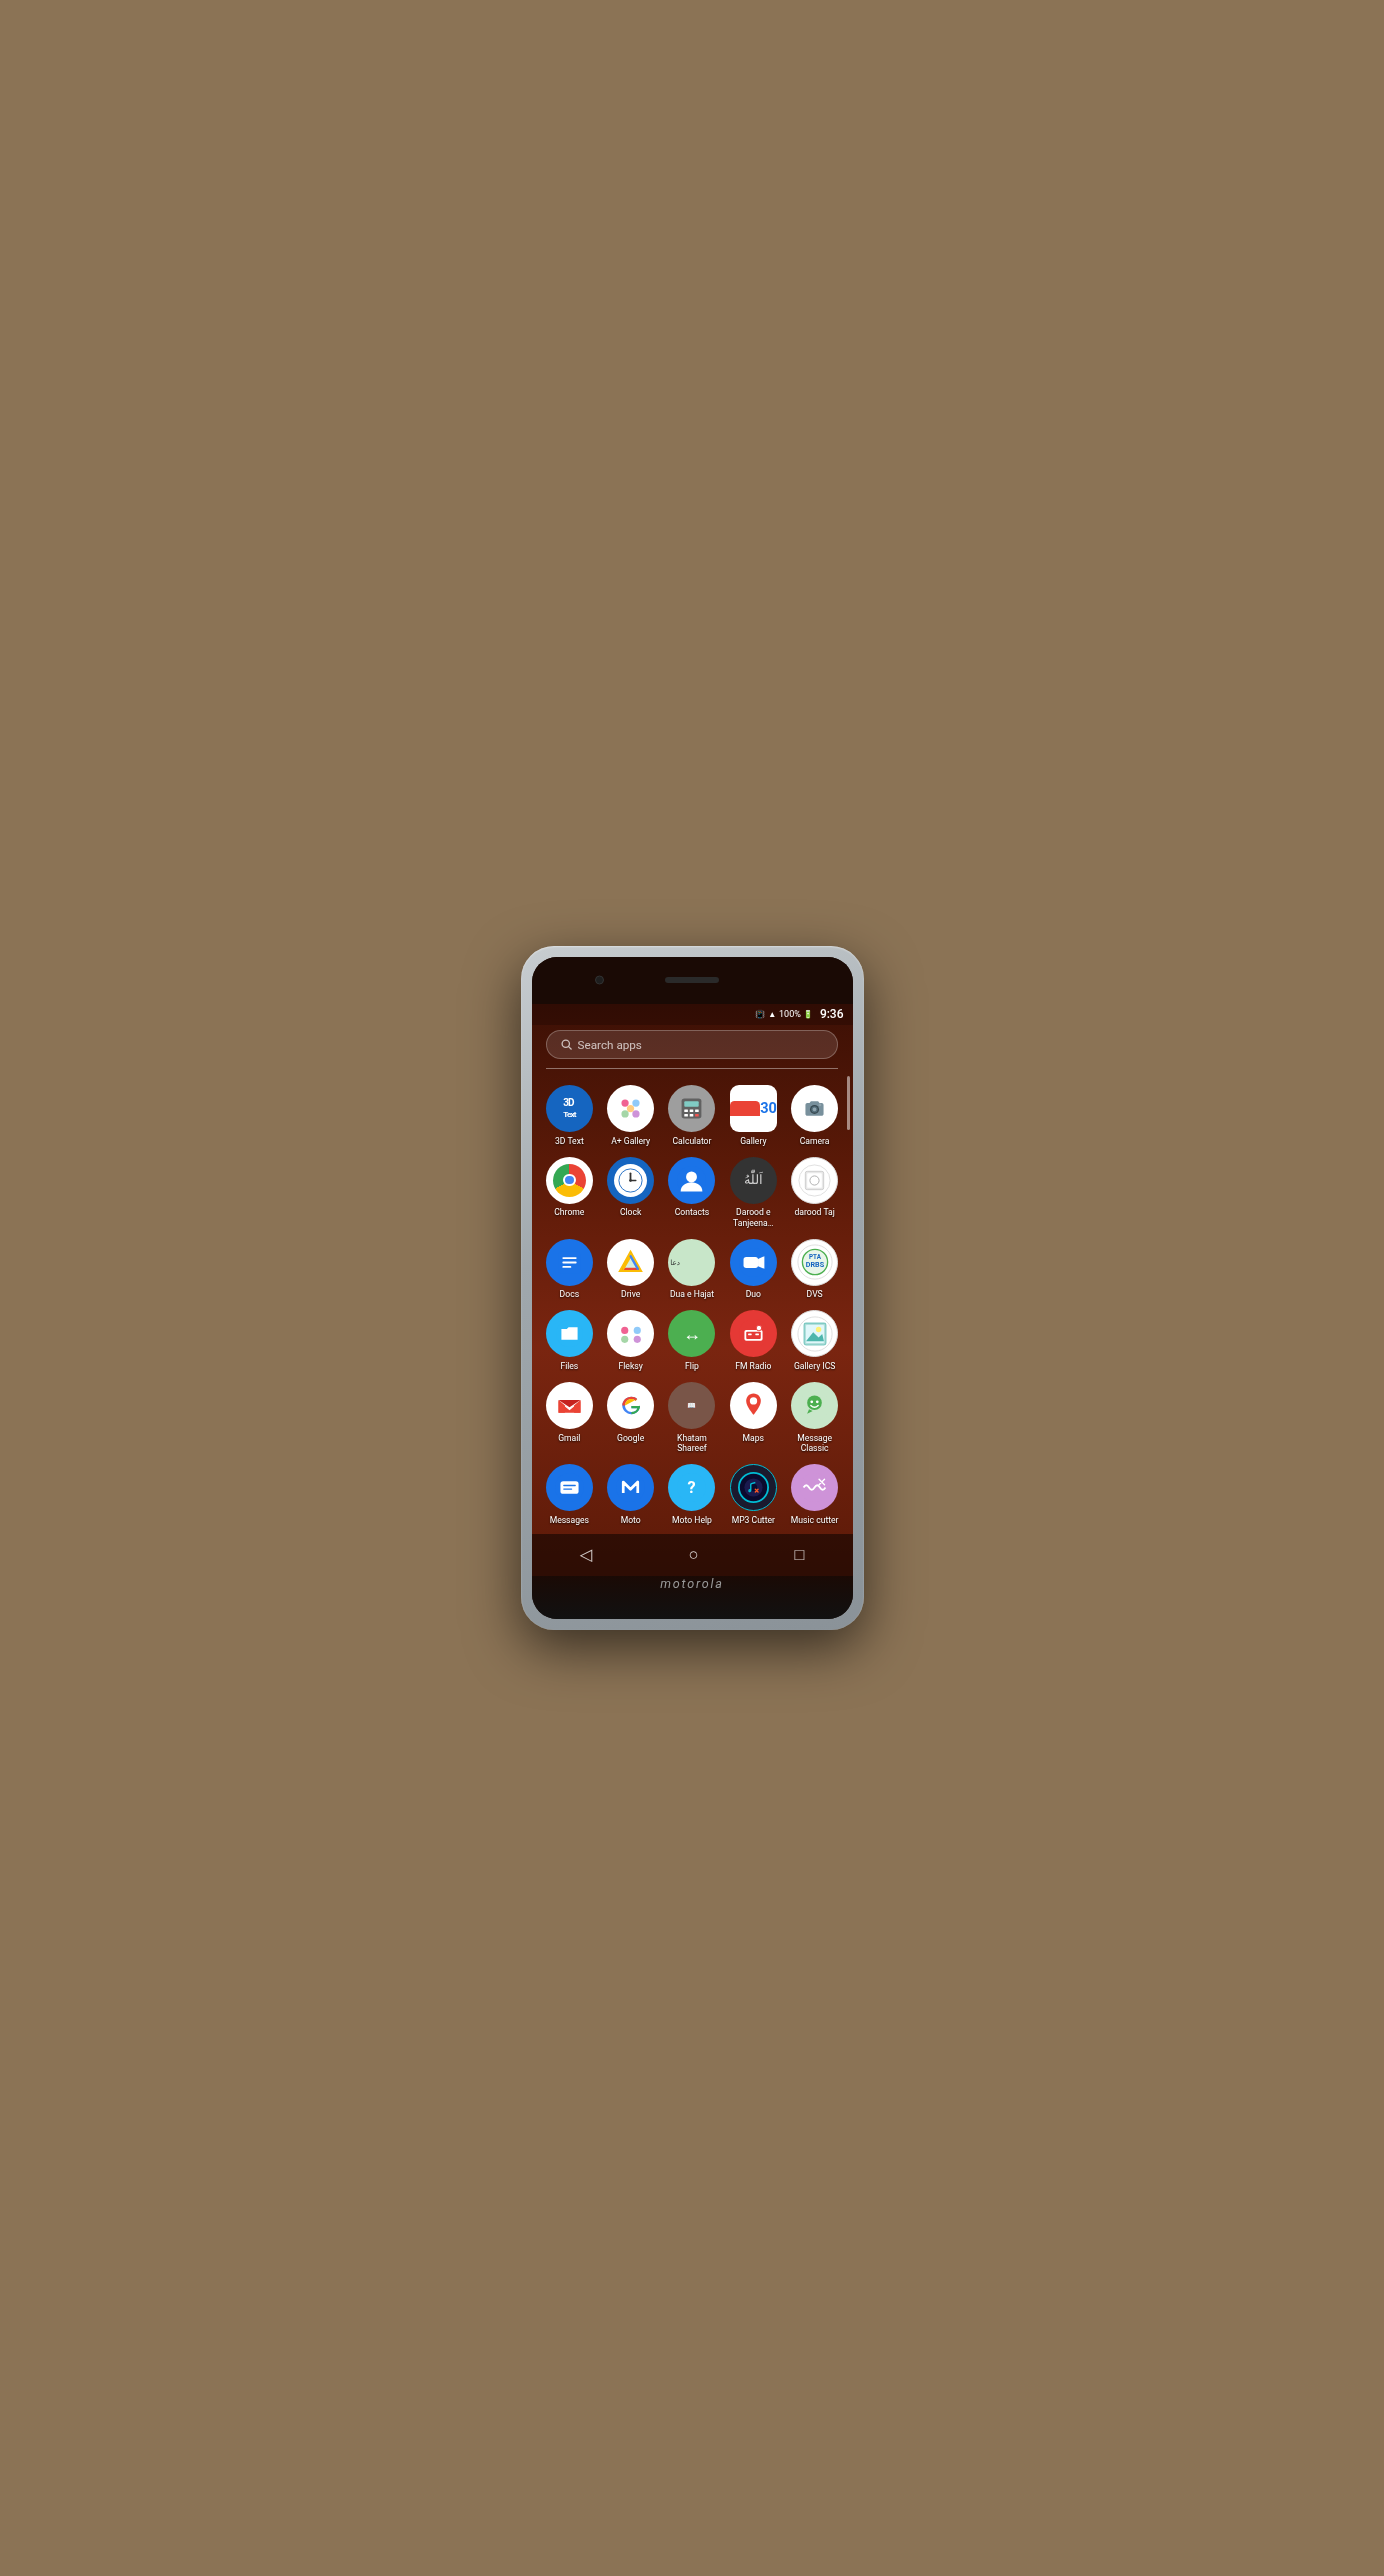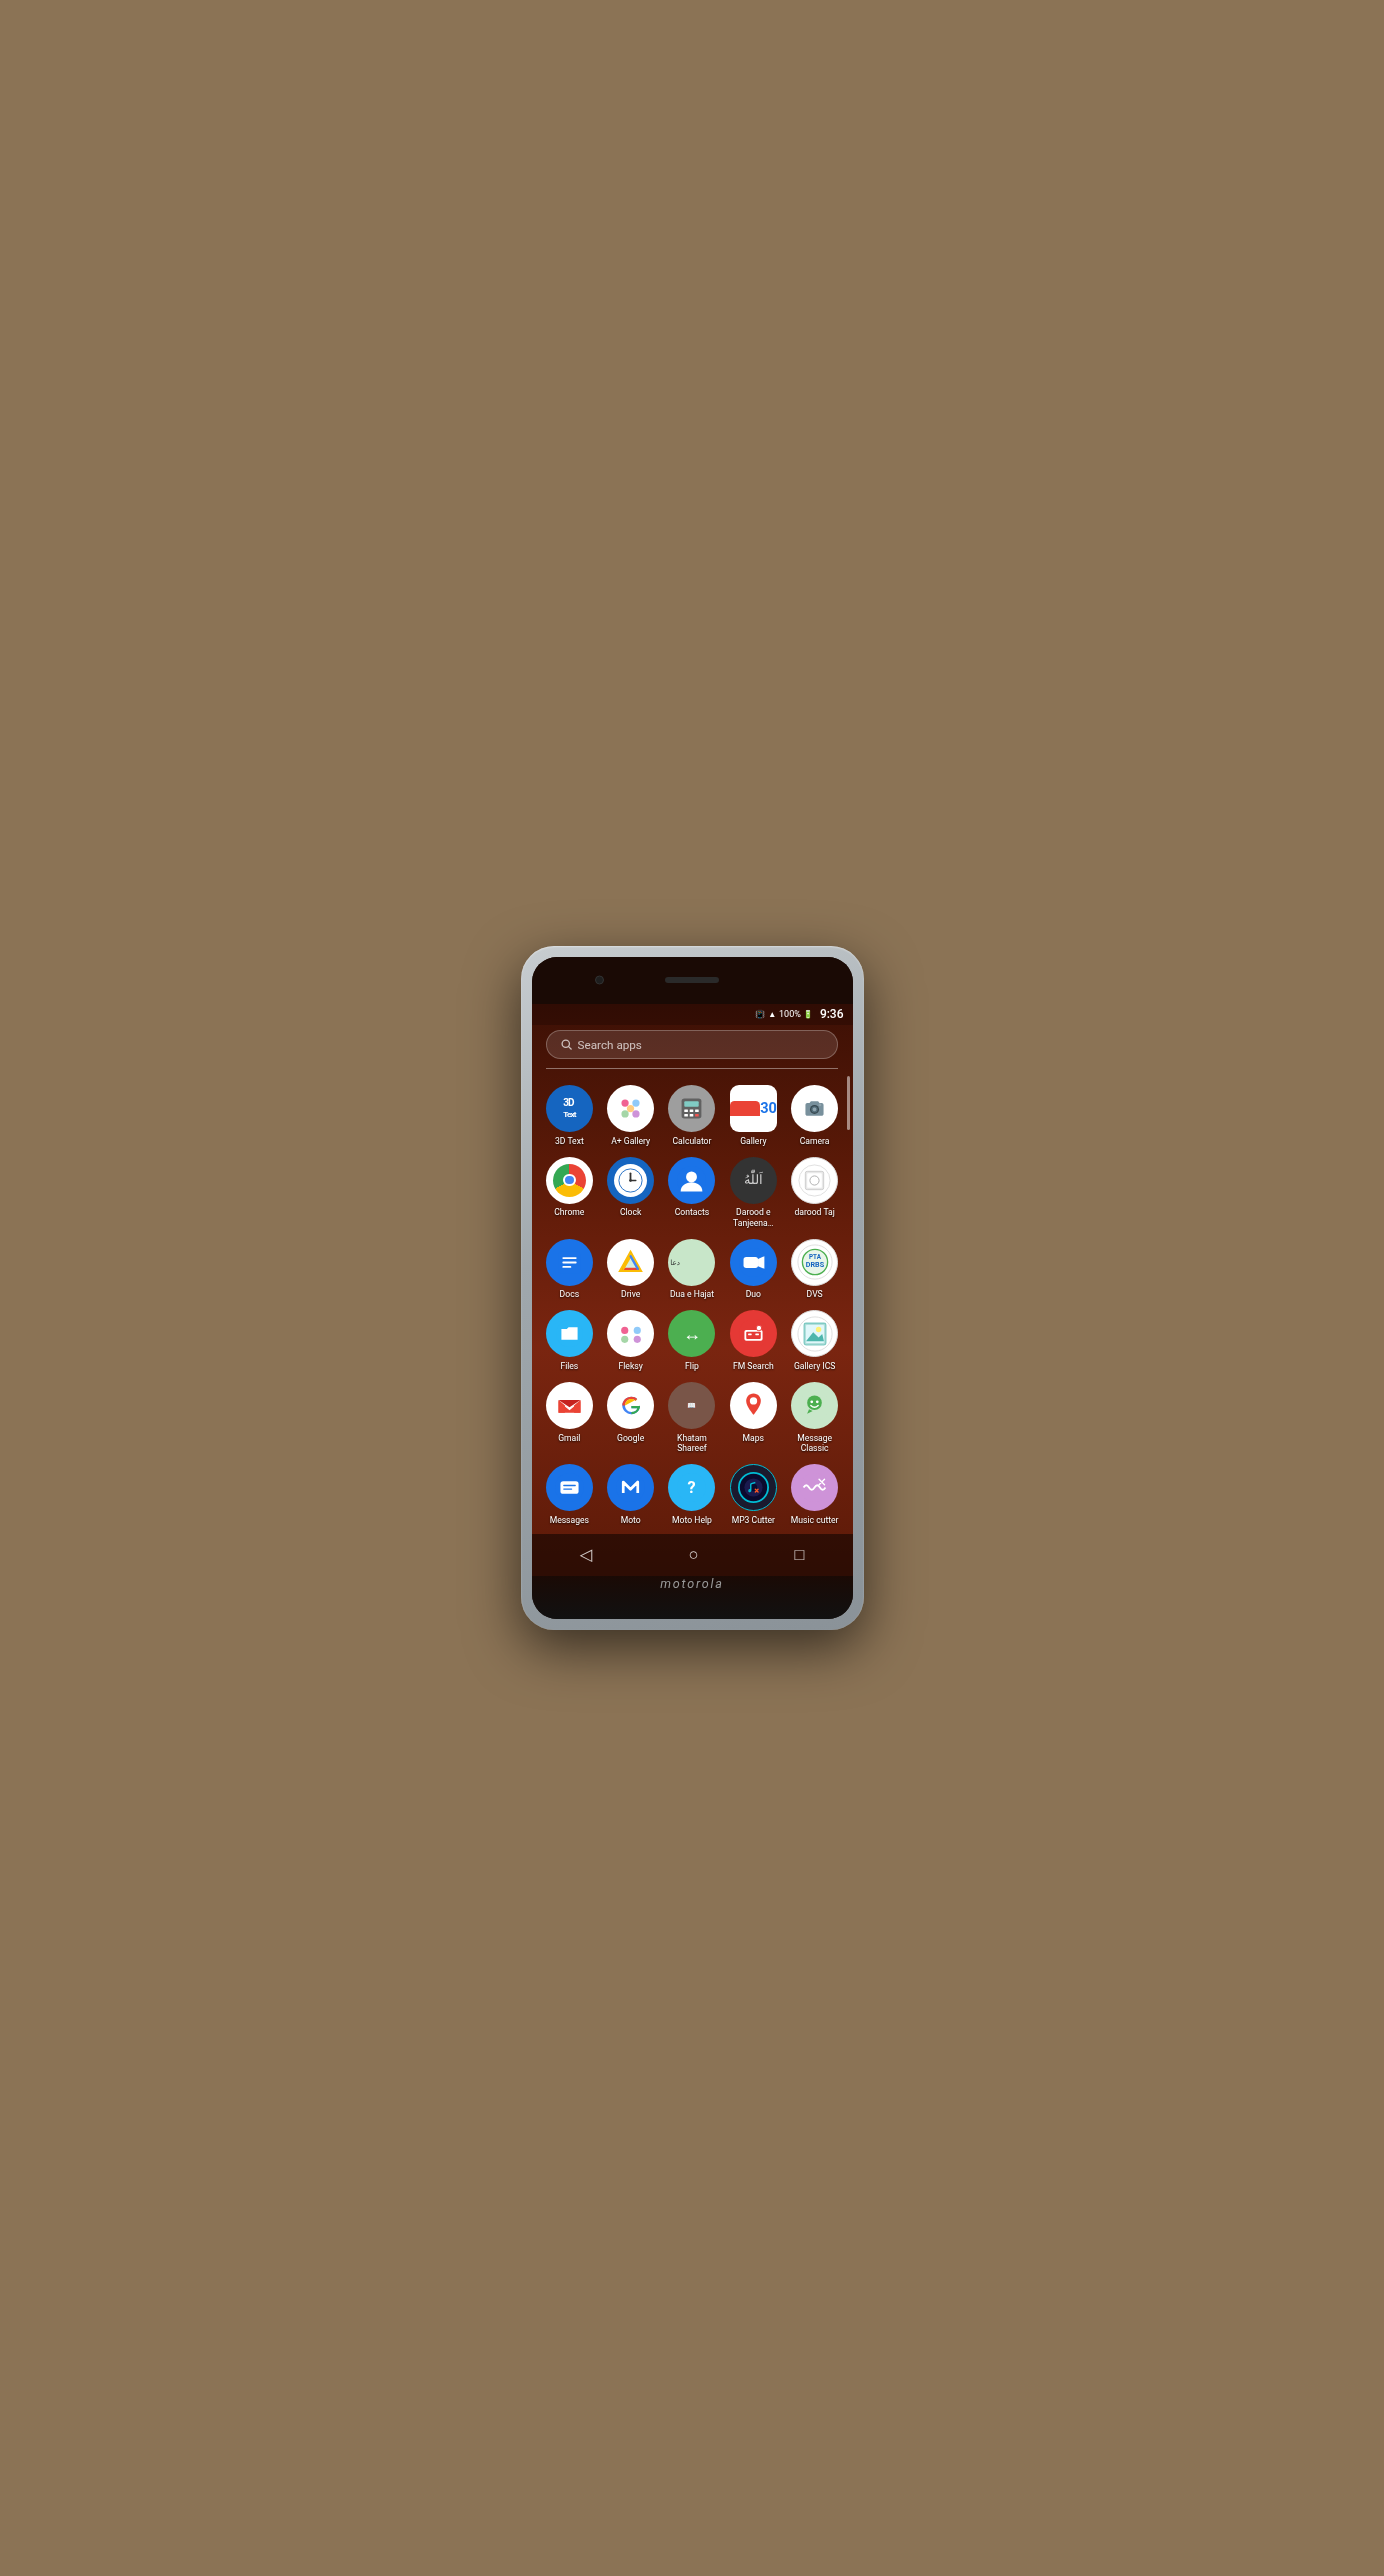--- a/index.html
+++ b/index.html
@@ -629,21 +629,21 @@
           <div class="fm-icon app-icon">
             <svg width="29" height="29" viewBox="0 0 32 32">
               <circle cx="16" cy="16" r="16" fill="#e53935"></circle>
               <rect x="6" y="12" width="20" height="12" rx="2" fill="white"></rect>
               <rect x="8" y="14" width="16" height="8" rx="1" fill="#e53935"></rect>
               <rect x="10" y="16" width="4" height="2" rx="0.5" fill="white"></rect>
               <rect x="18" y="16" width="4" height="2" rx="0.5" fill="white"></rect>
               <circle cx="22" cy="10" r="3" fill="white" stroke="#e53935" stroke-width="1"></circle>
             </svg>
           </div>
-          <span class="app-label">FM Search</span>
+          <span class="app-label">FM Radio</span>
         </div>
 
         <div class="app-item">
           <div class="galleryics-icon app-icon">
             <svg width="36" height="36" viewBox="0 0 40 40">
               <circle cx="20" cy="20" r="19" fill="white" stroke="#ddd"></circle>
               <rect x="8" y="8" width="24" height="24" rx="2" fill="#b2dfdb" stroke="#80cbc4" stroke-width="1.5"></rect>
               <rect x="10" y="10" width="20" height="20" rx="1" fill="#e0f7fa"></rect>
 
               <polygon points="10,28 18,18 24,24 28,20 30,28" fill="#4db6ac"></polygon>

